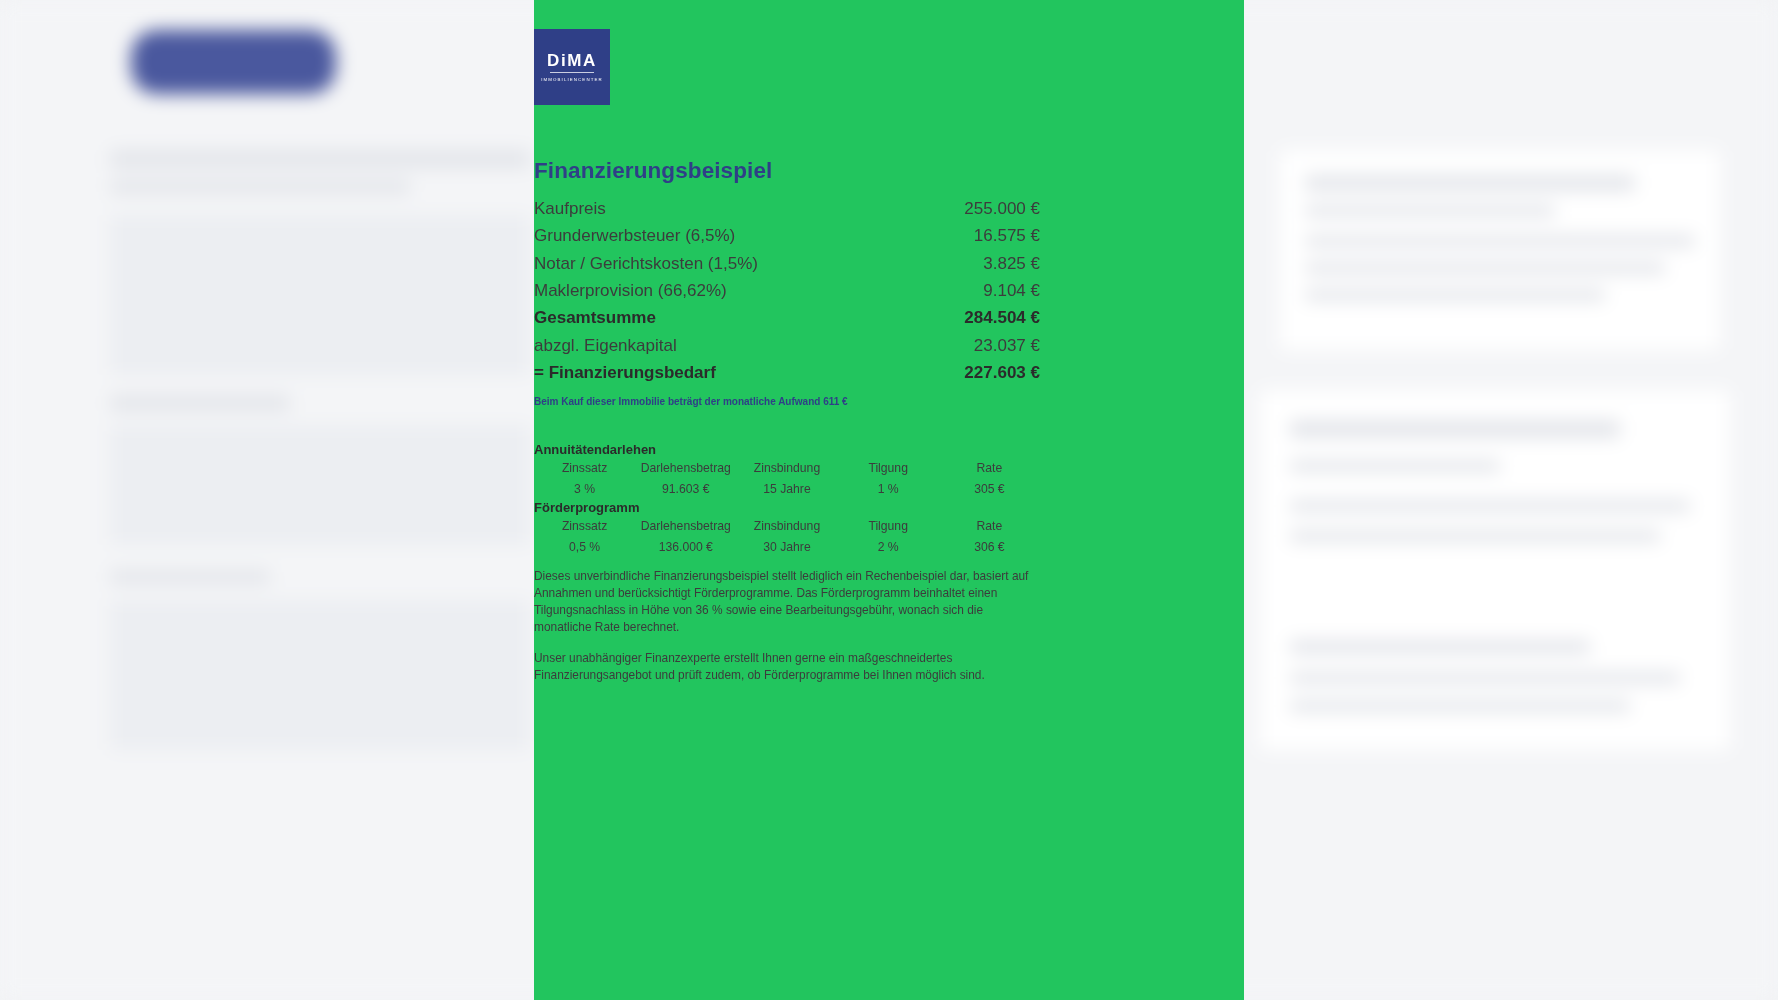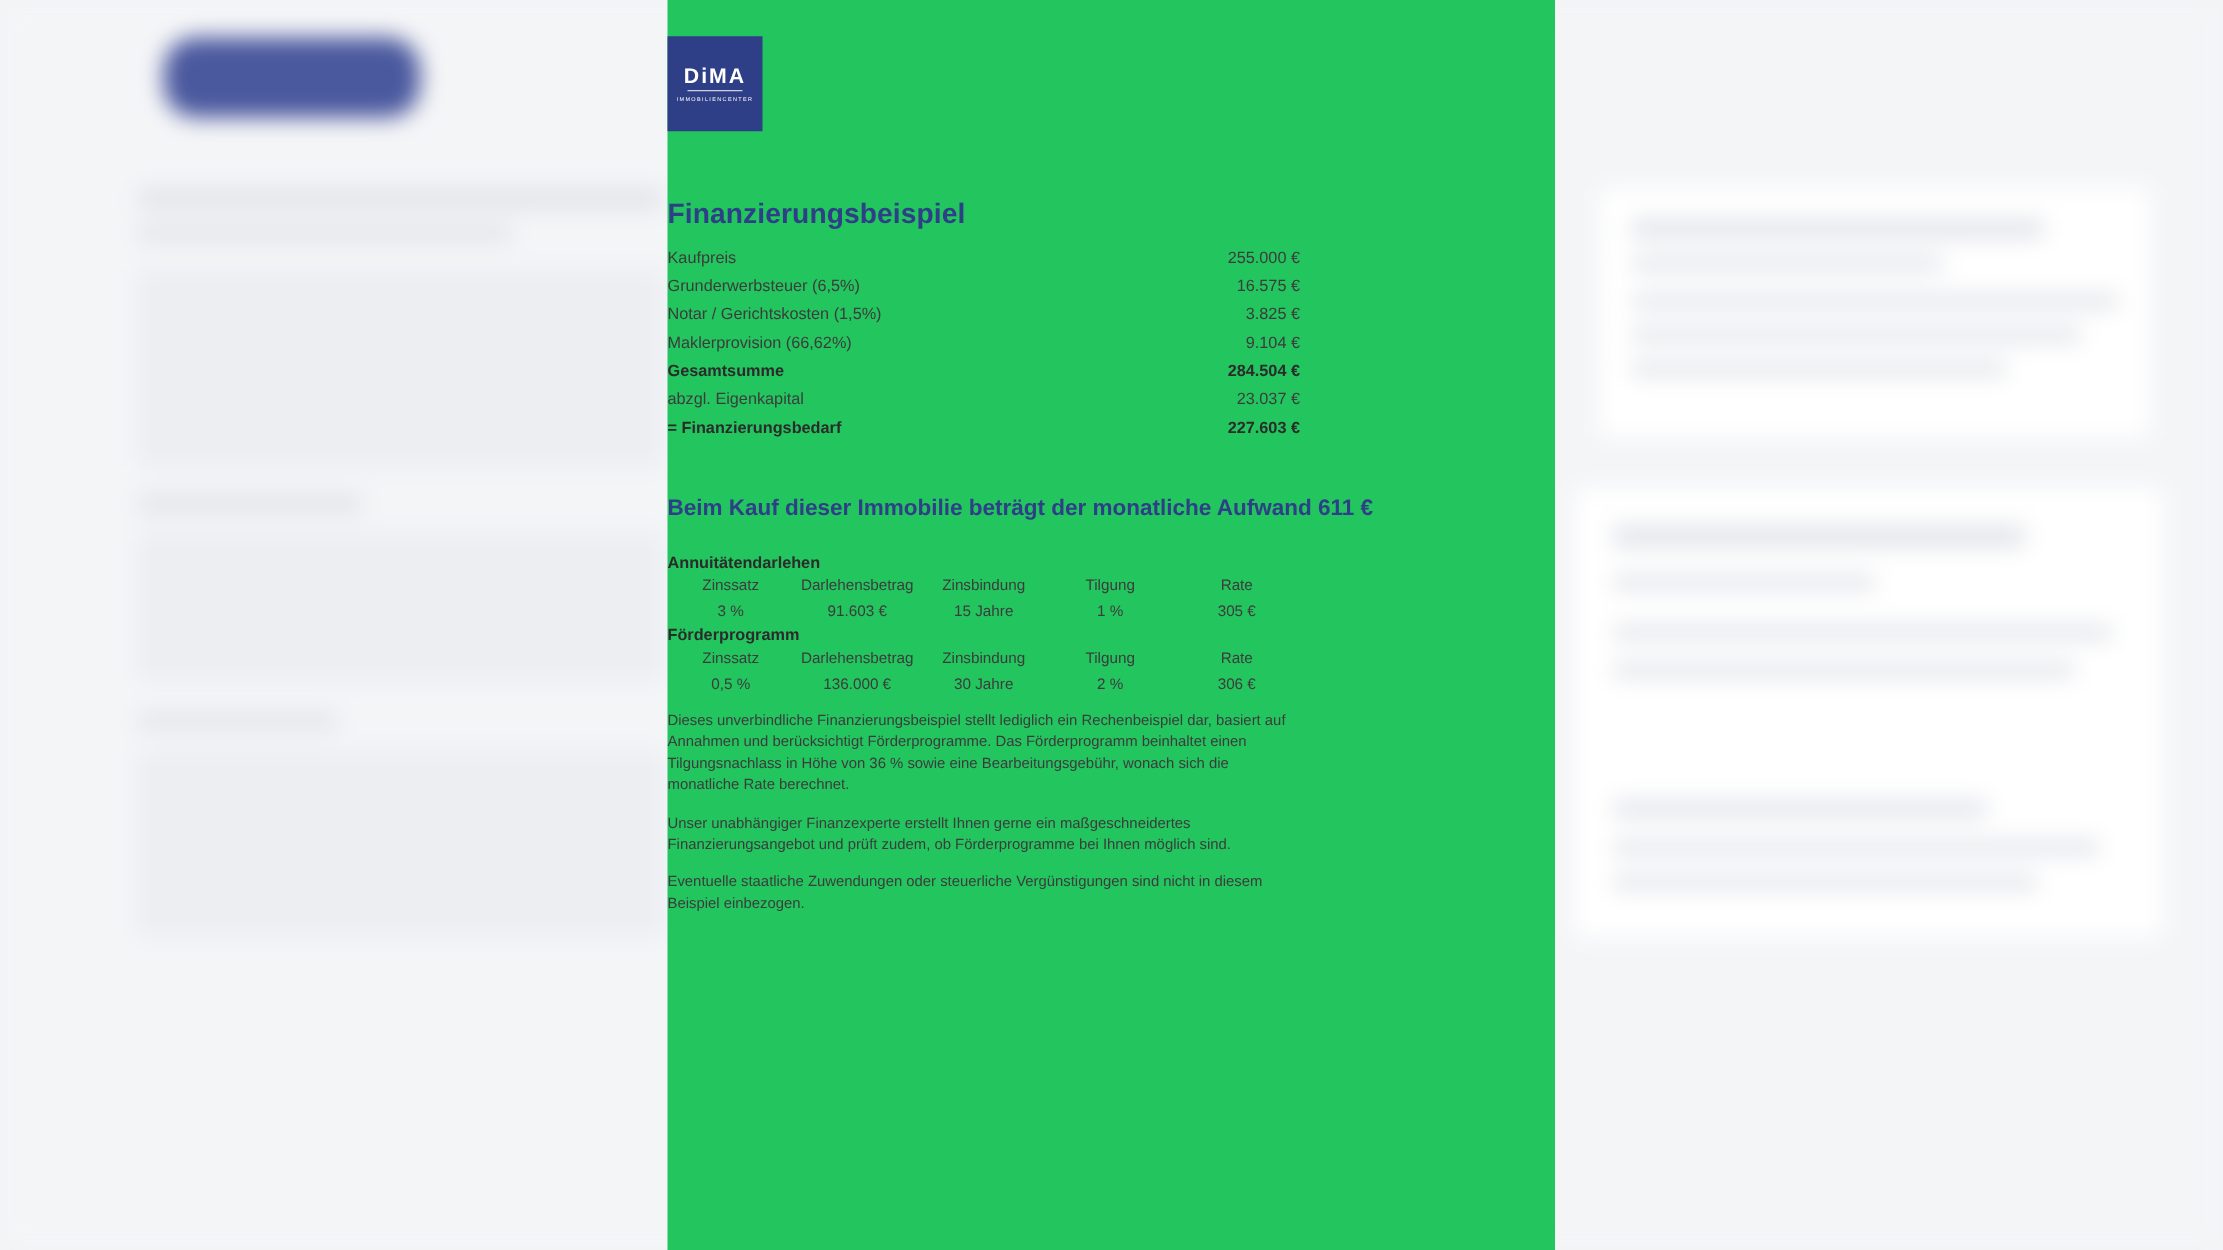--- a/index.html
+++ b/index.html
@@ -106,34 +106,34 @@
 
   
   .costs {
     position: absolute;
     left: 0;
     top: 195px;
     width: 506px;
     border-collapse: collapse;
   }
   .costs tr td {
-    font-size: 13px;
+    font-size: 17px;
     color: #3c3c3c;
     padding: 3.9px 0;
     line-height: 1.15;
   }
   .costs td.val { text-align: right; white-space: nowrap; }
   .costs tr.bold td { font-weight: bold; color: #2b2b2b; }
 
   .subheading {
     position: absolute;
     left: 0;
     top: 396px;
     color: #2f3f87;
-    font-size: 18px;
+    font-size: 10px;
     font-weight: bold;
   }
 
   .loan-block { position: absolute; left: 0; width: 506px; }
   .loan-title {
     font-size: 13px;
     font-weight: bold;
     color: #2b2b2b;
     margin-bottom: 2px;
   }
@@ -289,18 +289,17 @@
               <td>2 %</td>
               <td>306 €</td>
             </tr>
           </tbody>
         </table>
       </div>
 
       <div class="note" style="top:568px;">
         <p>Dieses unverbindliche Finanzierungsbeispiel stellt lediglich ein Rechenbeispiel dar, basiert auf Annahmen und berücksichtigt Förderprogramme. Das Förderprogramm beinhaltet einen Tilgungsnachlass in Höhe von 36 % sowie eine Bearbeitungsgebühr, wonach sich die monatliche Rate berechnet.</p>
         <p>Unser unabhängiger Finanzexperte erstellt Ihnen gerne ein maßgeschneidertes Finanzierungsangebot und prüft zudem, ob Förderprogramme bei Ihnen möglich sind.</p>
-        <p>Eventuelle staatliche Zuwendungen oder steuerliche Vergünstigungen sind nicht in diesem Beispiel einbezogen.</p>
       </div>
 
     </div>
   </div>
 </div>
 
 </body></html>

